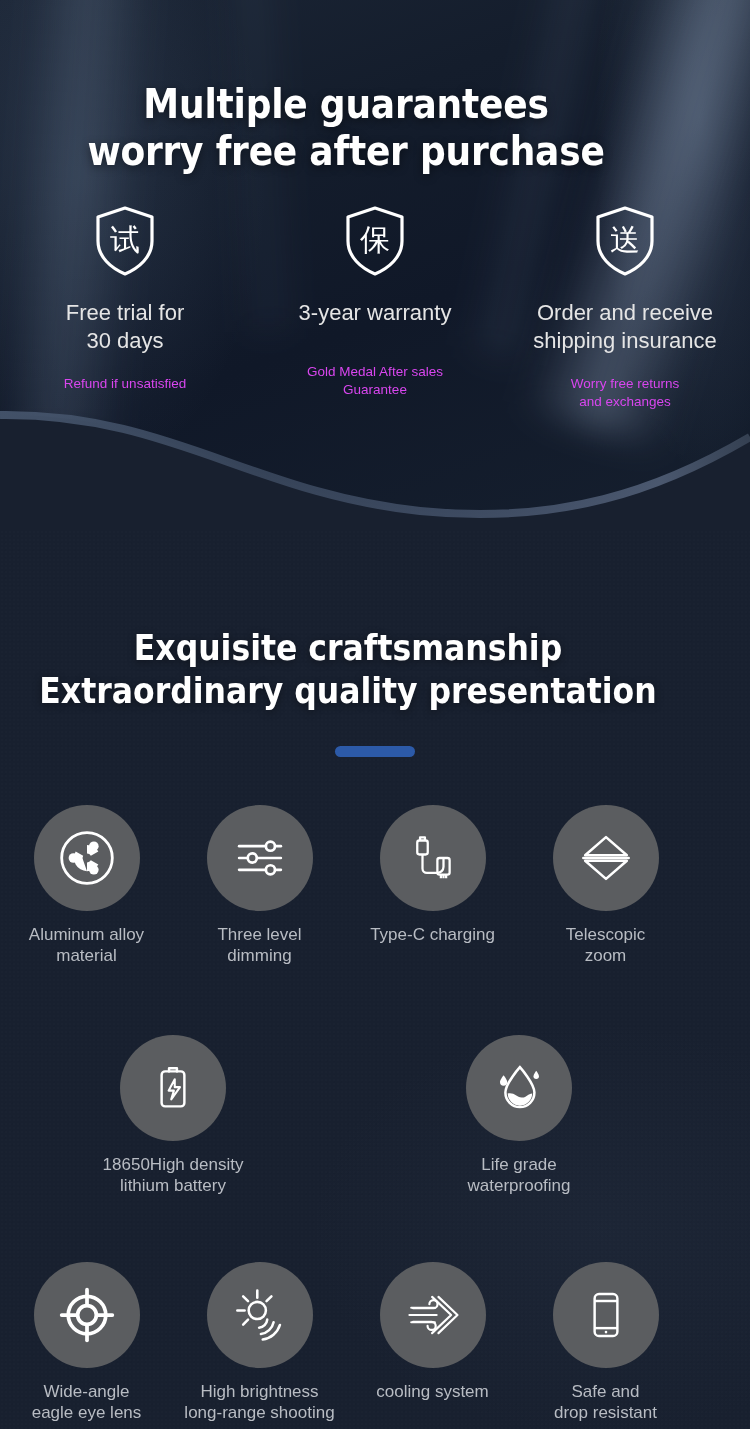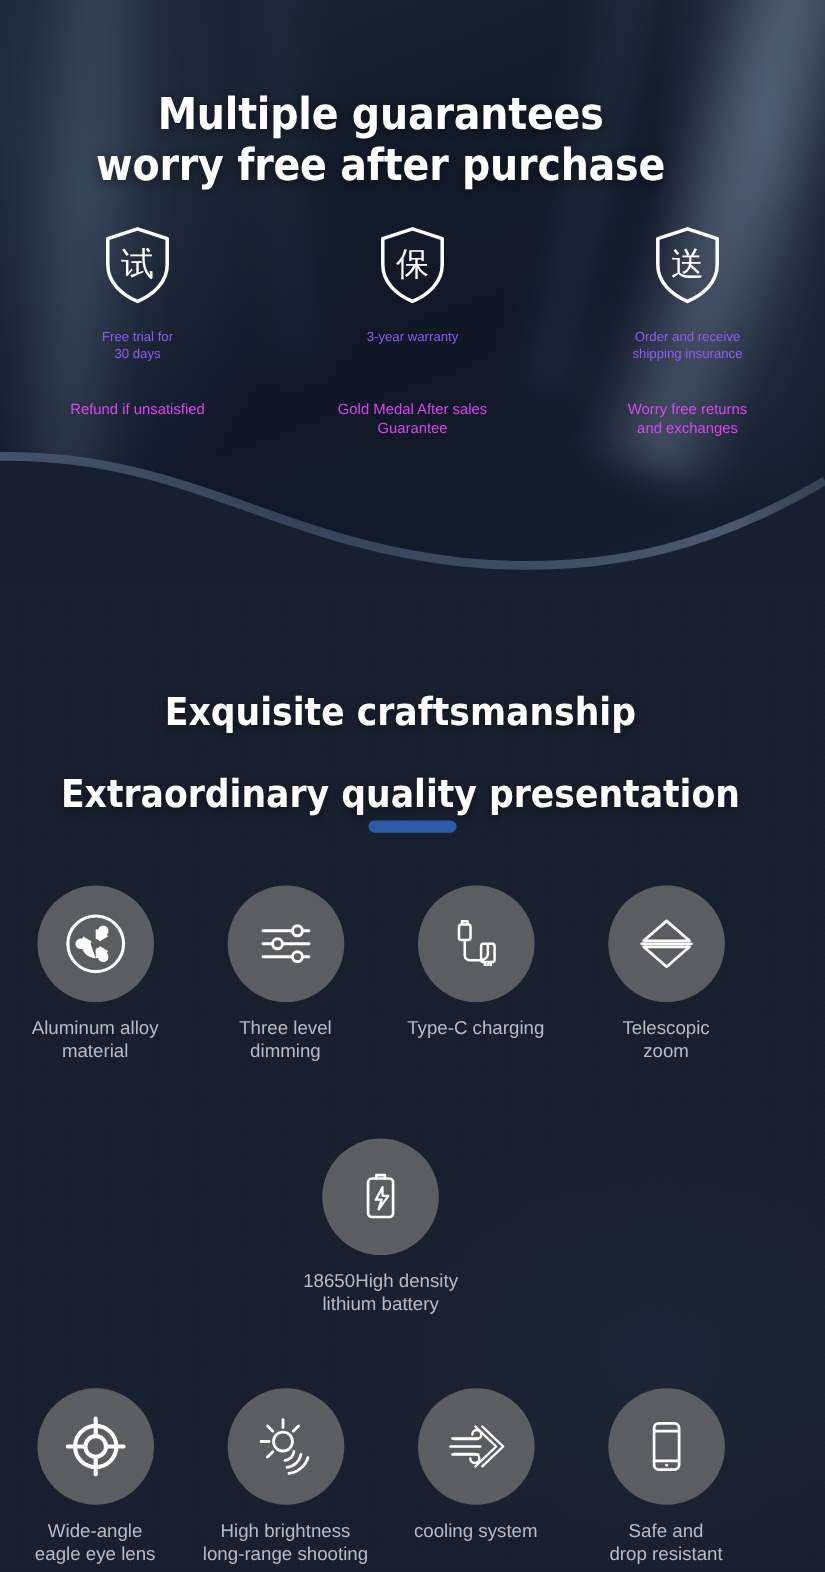--- a/index.html
+++ b/index.html
@@ -52,21 +52,21 @@
   .guarantees{
     position:absolute;left:0;top:205px;width:750px;
     display:flex;
   }
   .guar{
     flex:1 1 0;display:flex;flex-direction:column;align-items:center;
     padding:0 6px;box-sizing:border-box;
   }
   .guar-icon{width:66px;height:72px;margin-bottom:22px;}
   .guar-title{
-    color:#8b5cf6;font-size:12px;line-height:1.28;text-align:center;
+    color:#e5e5e5;font-size:22px;line-height:1.28;text-align:center;
     min-height:44px;
   }
   .guar-sub{
     color:#d946ef;font-size:13.5px;line-height:1.32;text-align:center;
     margin-top:20px;
   }
 
   
   .wave{position:absolute;left:0;top:385px;width:750px;height:185px;}
 
@@ -80,27 +80,27 @@
   .lower-noise{
     position:absolute;inset:0;pointer-events:none;opacity:.5;
     background-image:
       radial-gradient(rgba(255,255,255,.022) 1px, rgba(0,0,0,0) 1px),
       radial-gradient(rgba(0,0,0,.03) 1px, rgba(0,0,0,0) 1px);
     background-size:4px 4px, 7px 7px;
     background-position:0 0, 2px 3px;
   }
 
   .sec2-title{
-    position:absolute;left:16px;top:598px;width:696px;text-align:center;
+    position:absolute;left:0;top:598px;width:696px;text-align:center;
     color:#ffffff;font-size:35px;font-weight:bold;line-height:1.23;
     font-family:"DejaVu Sans Condensed","Liberation Sans",sans-serif;
     font-stretch:condensed;
     text-shadow:0 2px 8px rgba(0,0,0,.4);
   }
-  .sec2-title .l2{display:block;margin-top:32px;}
+  .sec2-title .l2{display:block;}
 
   .accent-bar{
     position:absolute;left:335px;top:746px;width:80px;height:11px;
     border-radius:6px;background:#2c5aa8;
   }
 
   .grid{
     position:absolute;left:0;top:805px;width:692px;
   }
   .grid-row{display:flex;}
@@ -307,20 +307,34 @@
               <path d="M34 22 L27 35 h6 l-3 10 10 -14 h-6 z" stroke-width="2.4"></path>
             </g>
           </svg>
         </div>
         <div class="cell-label">
           <span>18650High density</span><br>
           <span>lithium battery</span>
         </div>
       </div>
 
+      <div class="cell">
+        <div class="circ">
+          <svg viewBox="0 0 64 64" width="58" height="58">
+            <path d="M33 9 C33 9 49 27 49 37 A16 16 0 0 1 17 37 C17 27 33 9 33 9 Z" fill="none" stroke="#fff" stroke-width="2.8"></path>
+            <path d="M19.5 38 A13.5 13.5 0 0 0 46.5 38 C42 38 40 43 35 42.5 C29 42 27 36.5 19.5 38 Z" fill="#fff"></path>
+            <path d="M15 18 C15 18 19 23 19 25.5 A4 4 0 0 1 11 25.5 C11 23 15 18 15 18 Z" fill="#fff"></path>
+            <path d="M51 13 C51 13 54 17 54 19 A3 3 0 0 1 48 19 C48 17 51 13 51 13 Z" fill="#fff"></path>
+          </svg>
+        </div>
+        <div class="cell-label">
+          <span>Life grade</span><br>
+          <span>waterproofing</span>
+        </div>
+      </div>
 
 
     </div>
 
     <div class="row-gap-b"></div>
 
     <div class="grid-row">
 
       <div class="cell">
         <div class="circ">

